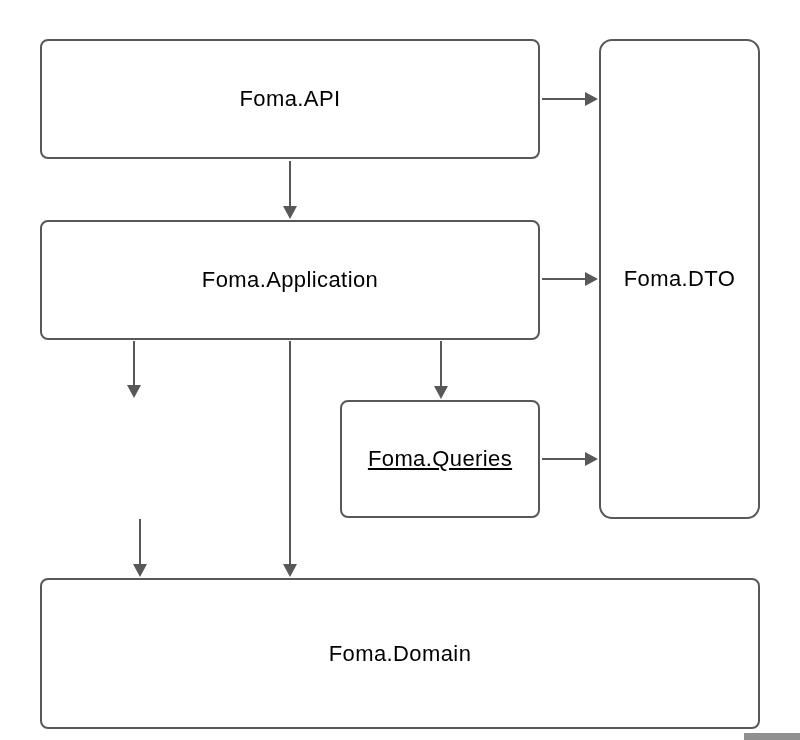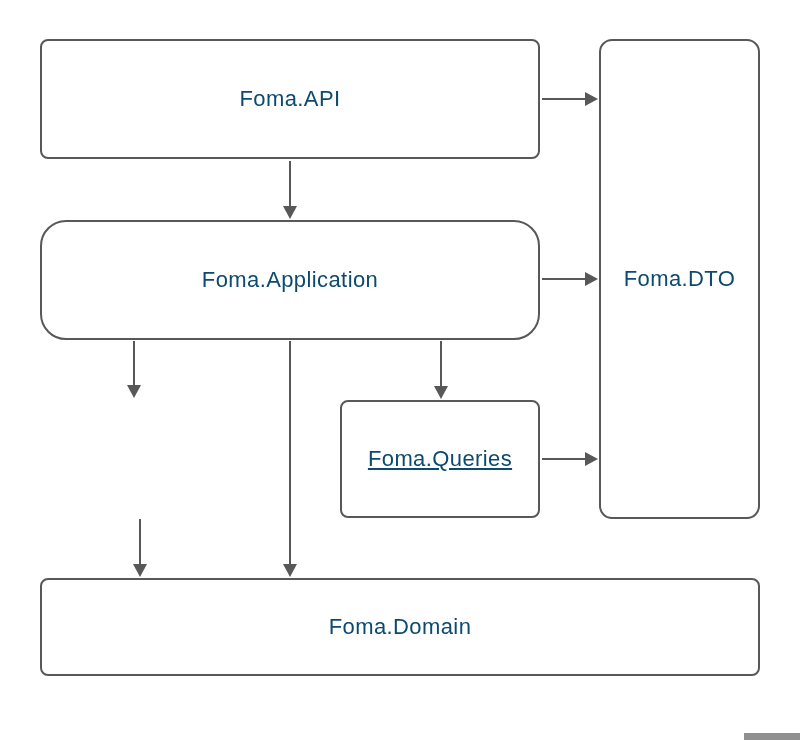--- a/index.html
+++ b/index.html
@@ -25,31 +25,31 @@
   }
   .node {
     position: absolute;
     box-sizing: border-box;
     background: #ffffff;
     border: 2px solid #585858;
     border-radius: 8px;
     display: flex;
     align-items: center;
     justify-content: center;
-    color: #0c4a6e;
+    color: #000000;
     font-size: 22px;
     letter-spacing: 0.4px;
     white-space: nowrap;
   }
   .node-api         { left: 40px;  top: 39px;  width: 500px; height: 120px; }
   .node-dto         { left: 599px; top: 39px;  width: 161px; height: 480px; border-radius: 13px; }
-  .node-application { left: 40px;  top: 220px; width: 500px; height: 120px; border-radius: 26px; }
+  .node-application { left: 40px;  top: 220px; width: 500px; height: 120px; }
   .node-repository  { left: 40px;  top: 399px; width: 200px; height: 119px; }
   .node-queries     { left: 340px; top: 400px; width: 200px; height: 118px; text-decoration: underline; }
-  .node-domain      { left: 40px;  top: 578px; width: 720px; height: 98px; }
+  .node-domain      { left: 40px;  top: 578px; width: 720px; height: 151px; }
   .scrollbar-thumb {
     position: absolute;
     left: 744px;
     bottom: 0px;
     width: 56px;
     height: 7px;
     background: #909090;
   }
 </style>
 </head>

